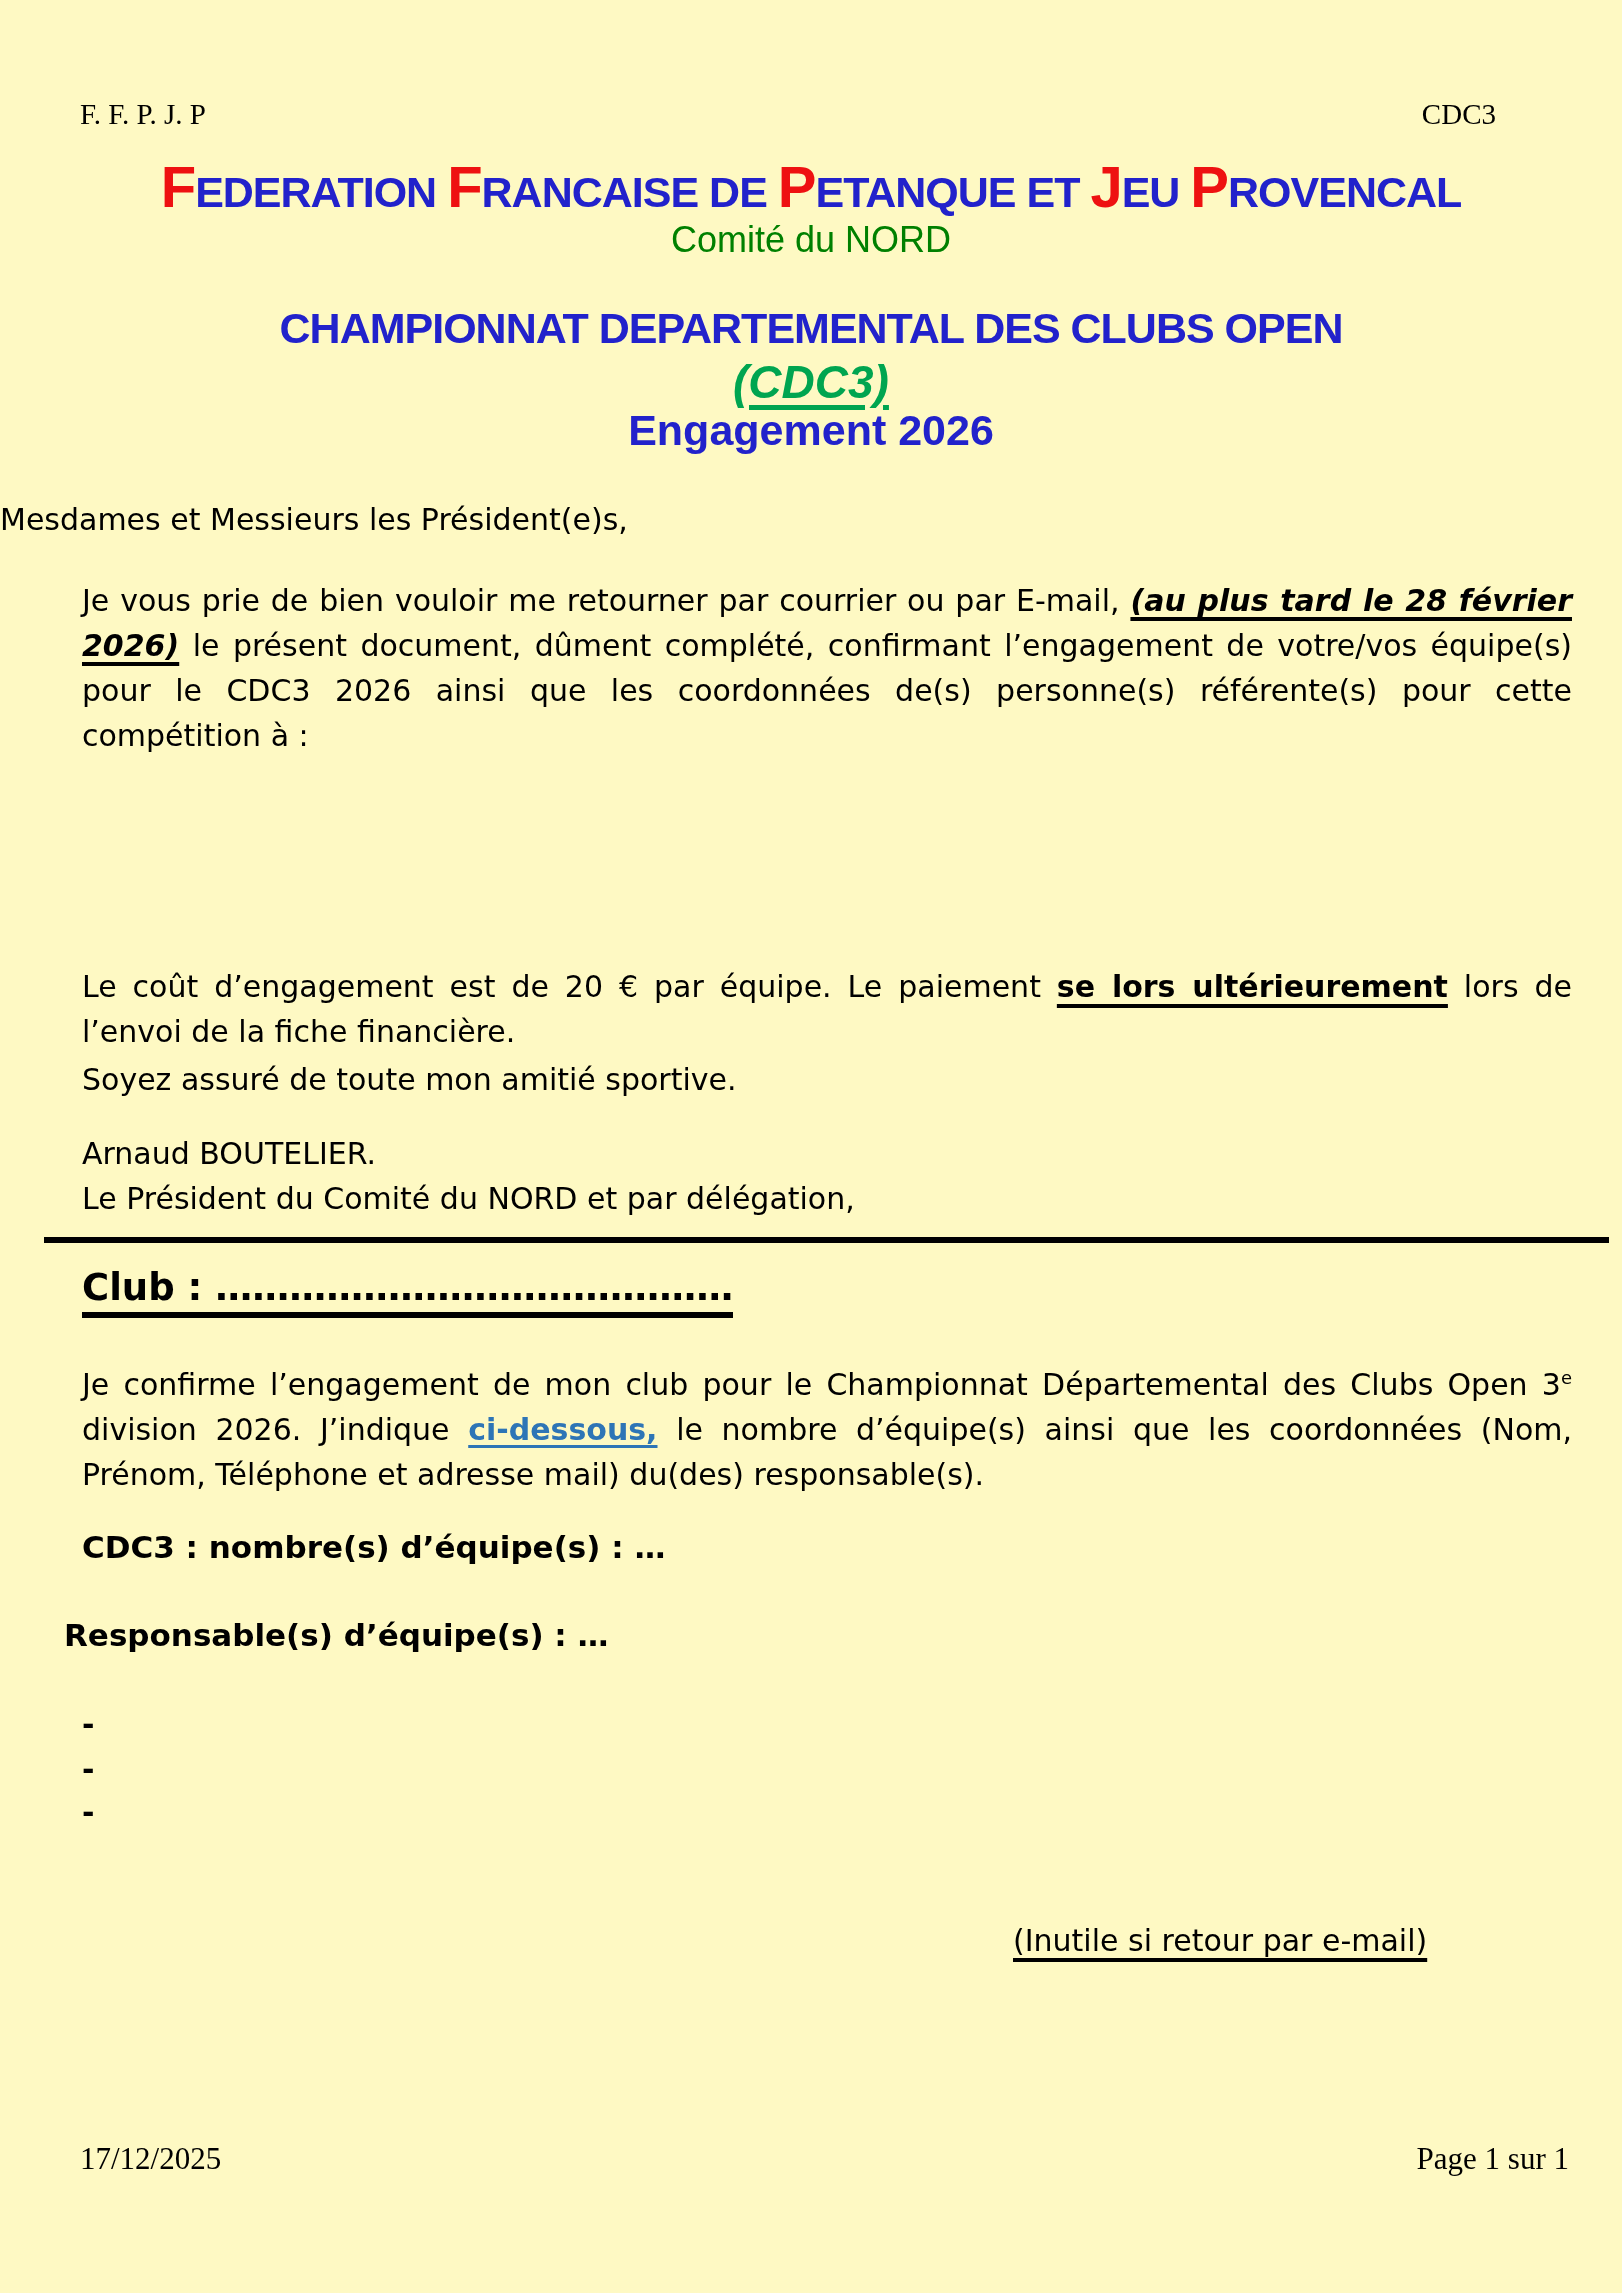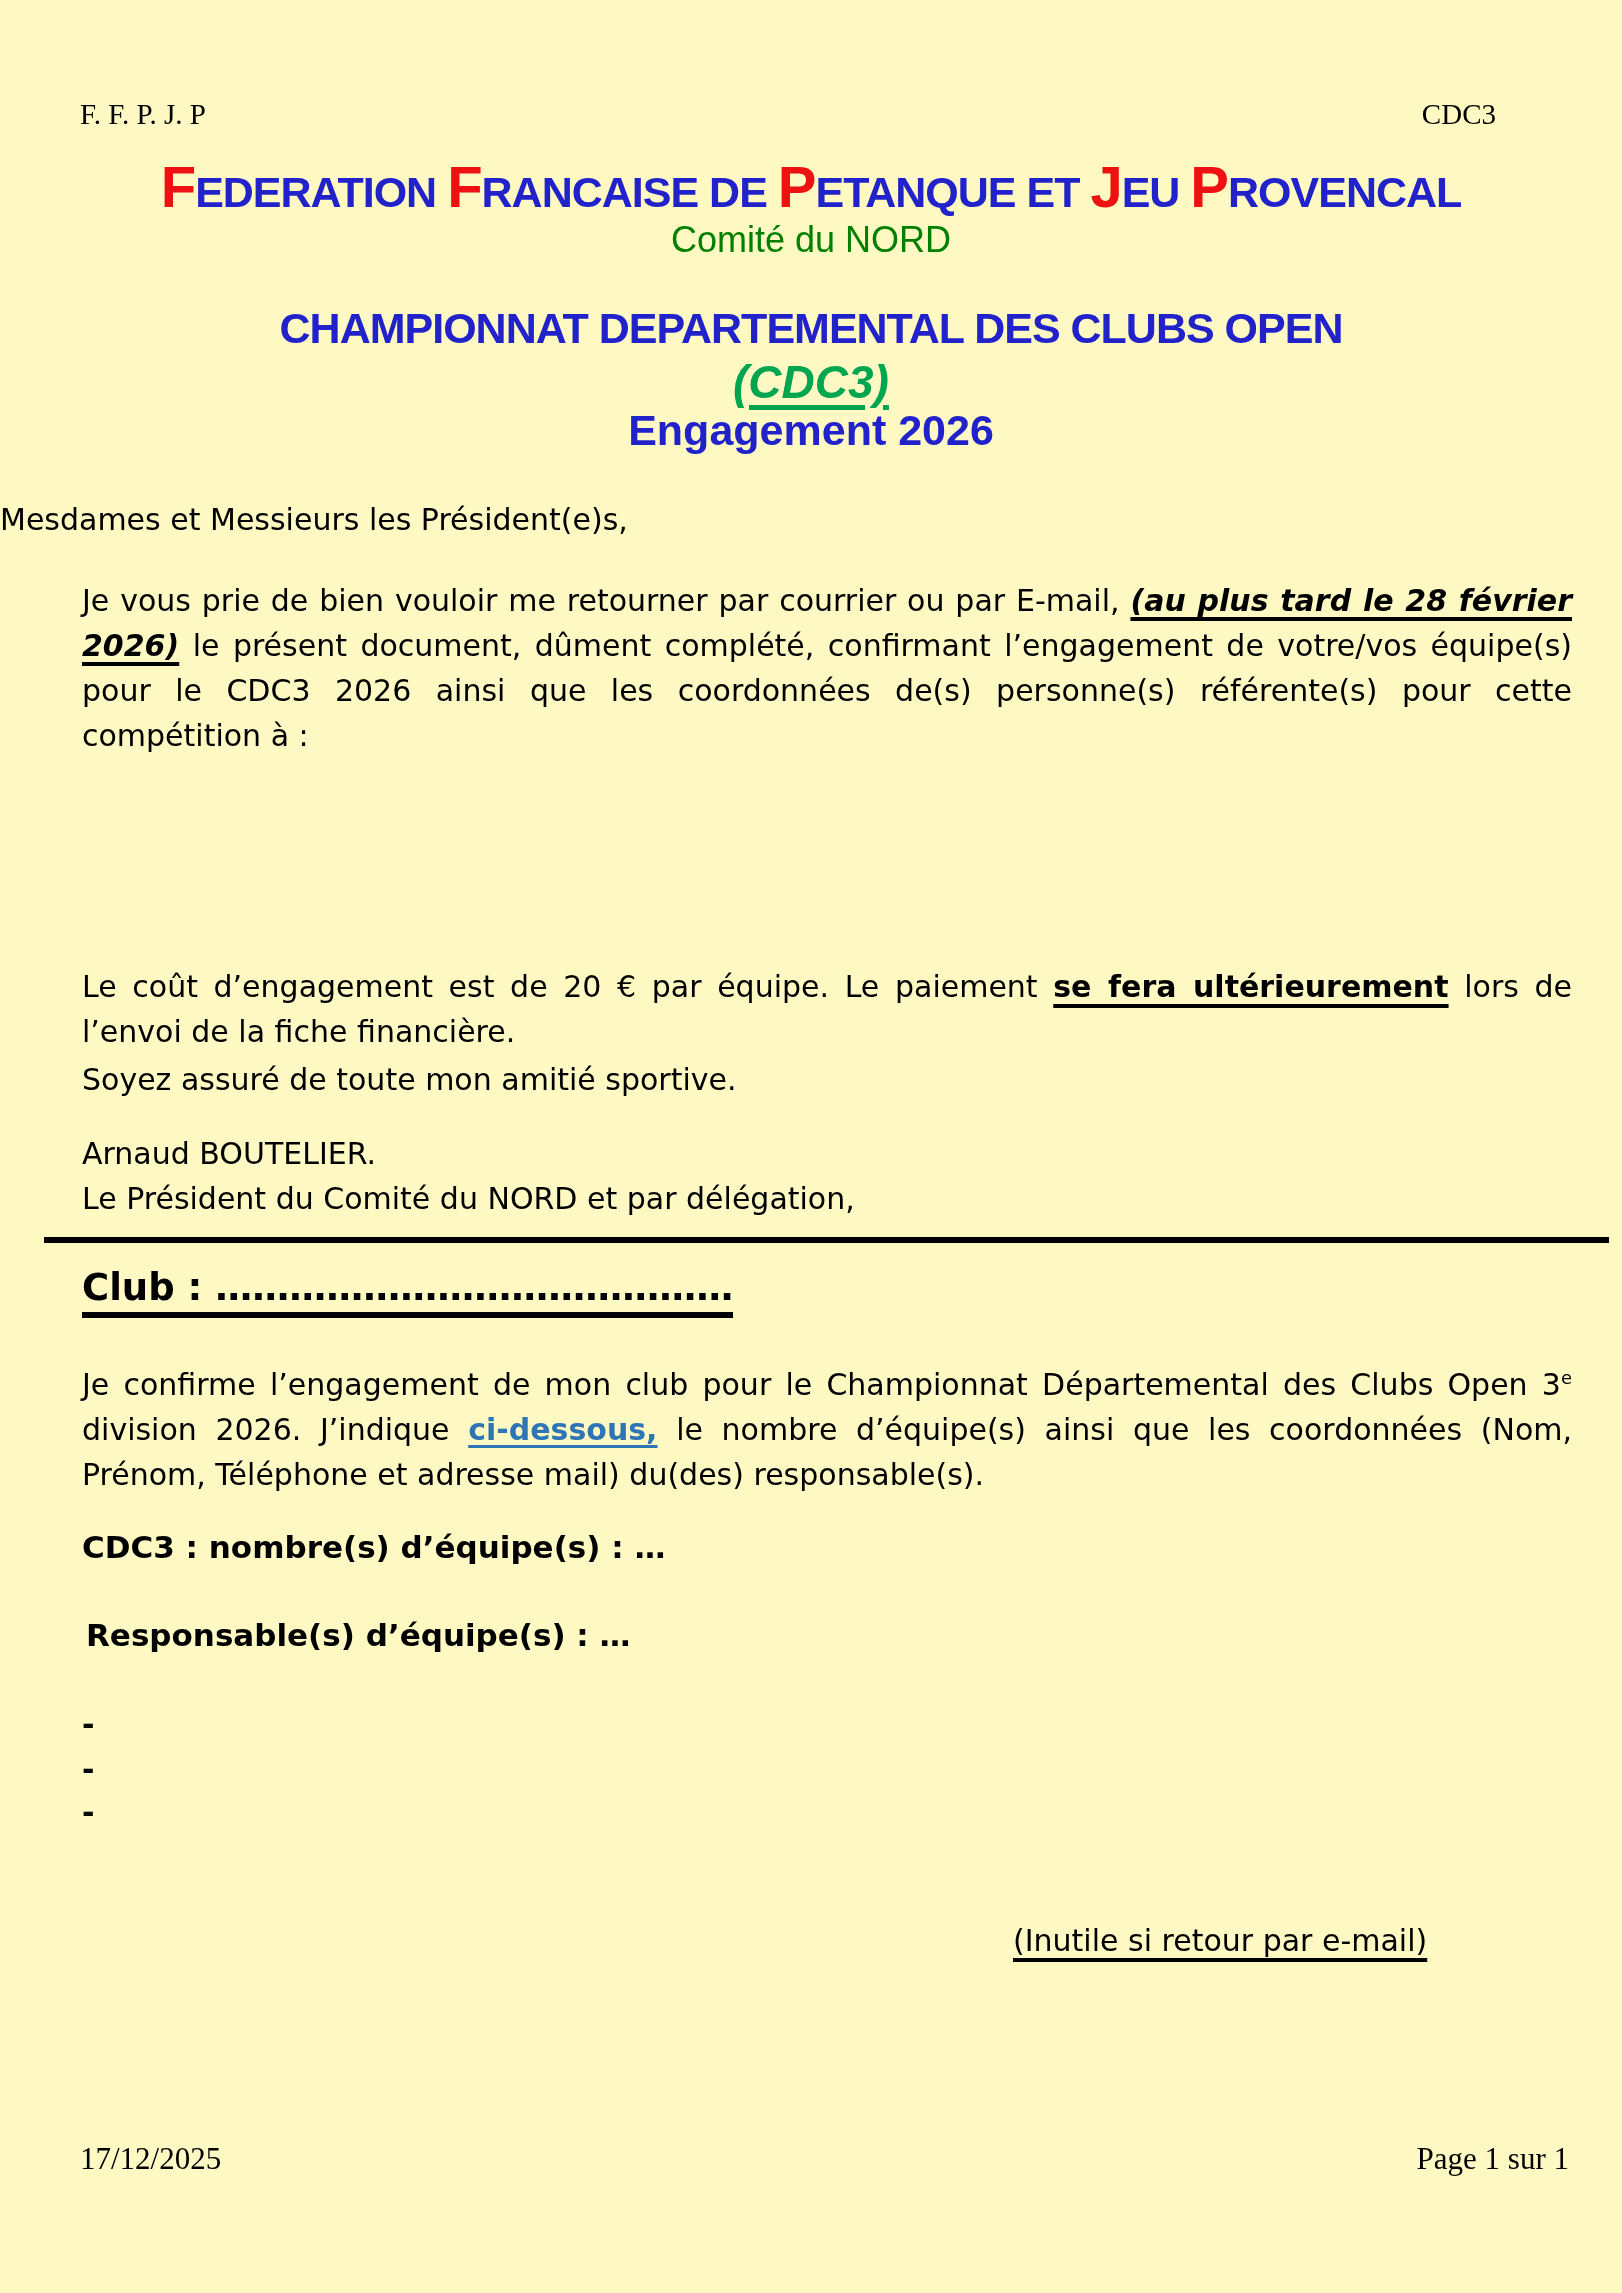--- a/index.html
+++ b/index.html
@@ -48,21 +48,21 @@
   
   .rule{position:absolute;left:44px;top:1237px;width:1565px;height:5.9px;background:#000;}
   
   .club-line{position:absolute;left:82px;top:1266px;font-size:37px;font-weight:700;}
   .club-line span{display:inline-block;border-bottom:6.9px solid #000;padding-bottom:2.9px;}
   .p4{top:1355px;text-align:justify;}
   .ci-dessous{color:#2e75b6;font-weight:700;text-decoration:underline;
               text-decoration-thickness:2.9px;text-underline-offset:4.9px;cursor:pointer;}
   sup{font-size:60%;}
   .teams{position:absolute;left:82px;top:1529px;font-size:31px;font-weight:700;}
-  .managers{position:absolute;left:86px;top:1617px;font-size:31px;font-weight:700;}
+  .managers{position:absolute;left:64px;top:1617px;font-size:31px;font-weight:700;}
   .dash{position:absolute;left:82px;font-size:30px;font-weight:700;}
   .d1{top:1707px;} .d2{top:1752px;} .d3{top:1795px;}
   .signature{position:absolute;left:1013px;top:1917px;font-size:30px;line-height:47px;}
   .sig-note{text-decoration:underline;text-decoration-thickness:3.9px;text-underline-offset:6.9px;}
 </style>
 </head>
 <body>
 
 <div class="page">
 
@@ -73,21 +73,21 @@
   <div class="center comite">Comité du NORD</div>
   <div class="center champ">CHAMPIONNAT DEPARTEMENTAL DES CLUBS OPEN</div>
   <div class="center cdc3"><span>(CDC3)</span></div>
   <div class="center engage">Engagement 2026</div>
 
   <div class="salutation">Mesdames et Messieurs les Président(e)s,</div>
 
   <div class="body-text p1"><span>Je vous prie de bien vouloir me retourner par courrier ou par E-mail, </span><span class="deadline">(au plus tard le 28 février 2026)</span><span> le présent document, dûment complété, confirmant l’engagement de votre/vos équipe(s) pour le CDC3 2026 ainsi que les coordonnées de(s) personne(s) référente(s) pour cette compétition à :</span></div>
 
 
-  <div class="body-text p2"><span>Le coût d’engagement est de 20 € par équipe. Le paiement </span><span class="emph">se fera ultérieurement</span><span> lors de l’envoi de la fiche financière.</span></div>
+  <div class="body-text p2"><span>Le coût d’engagement est de 20 € par équipe. Le paiement </span><span class="emph">se lors ultérieurement</span><span> lors de l’envoi de la fiche financière.</span></div>
 
   <div class="body-text p3">Soyez assuré de toute mon amitié sportive.</div>
 
   <div class="body-text sig-block">
     <div>Arnaud BOUTELIER.</div>
     <div>Le Président du Comité du NORD et par délégation,</div>
   </div>
 
   <div class="rule"></div>
 

